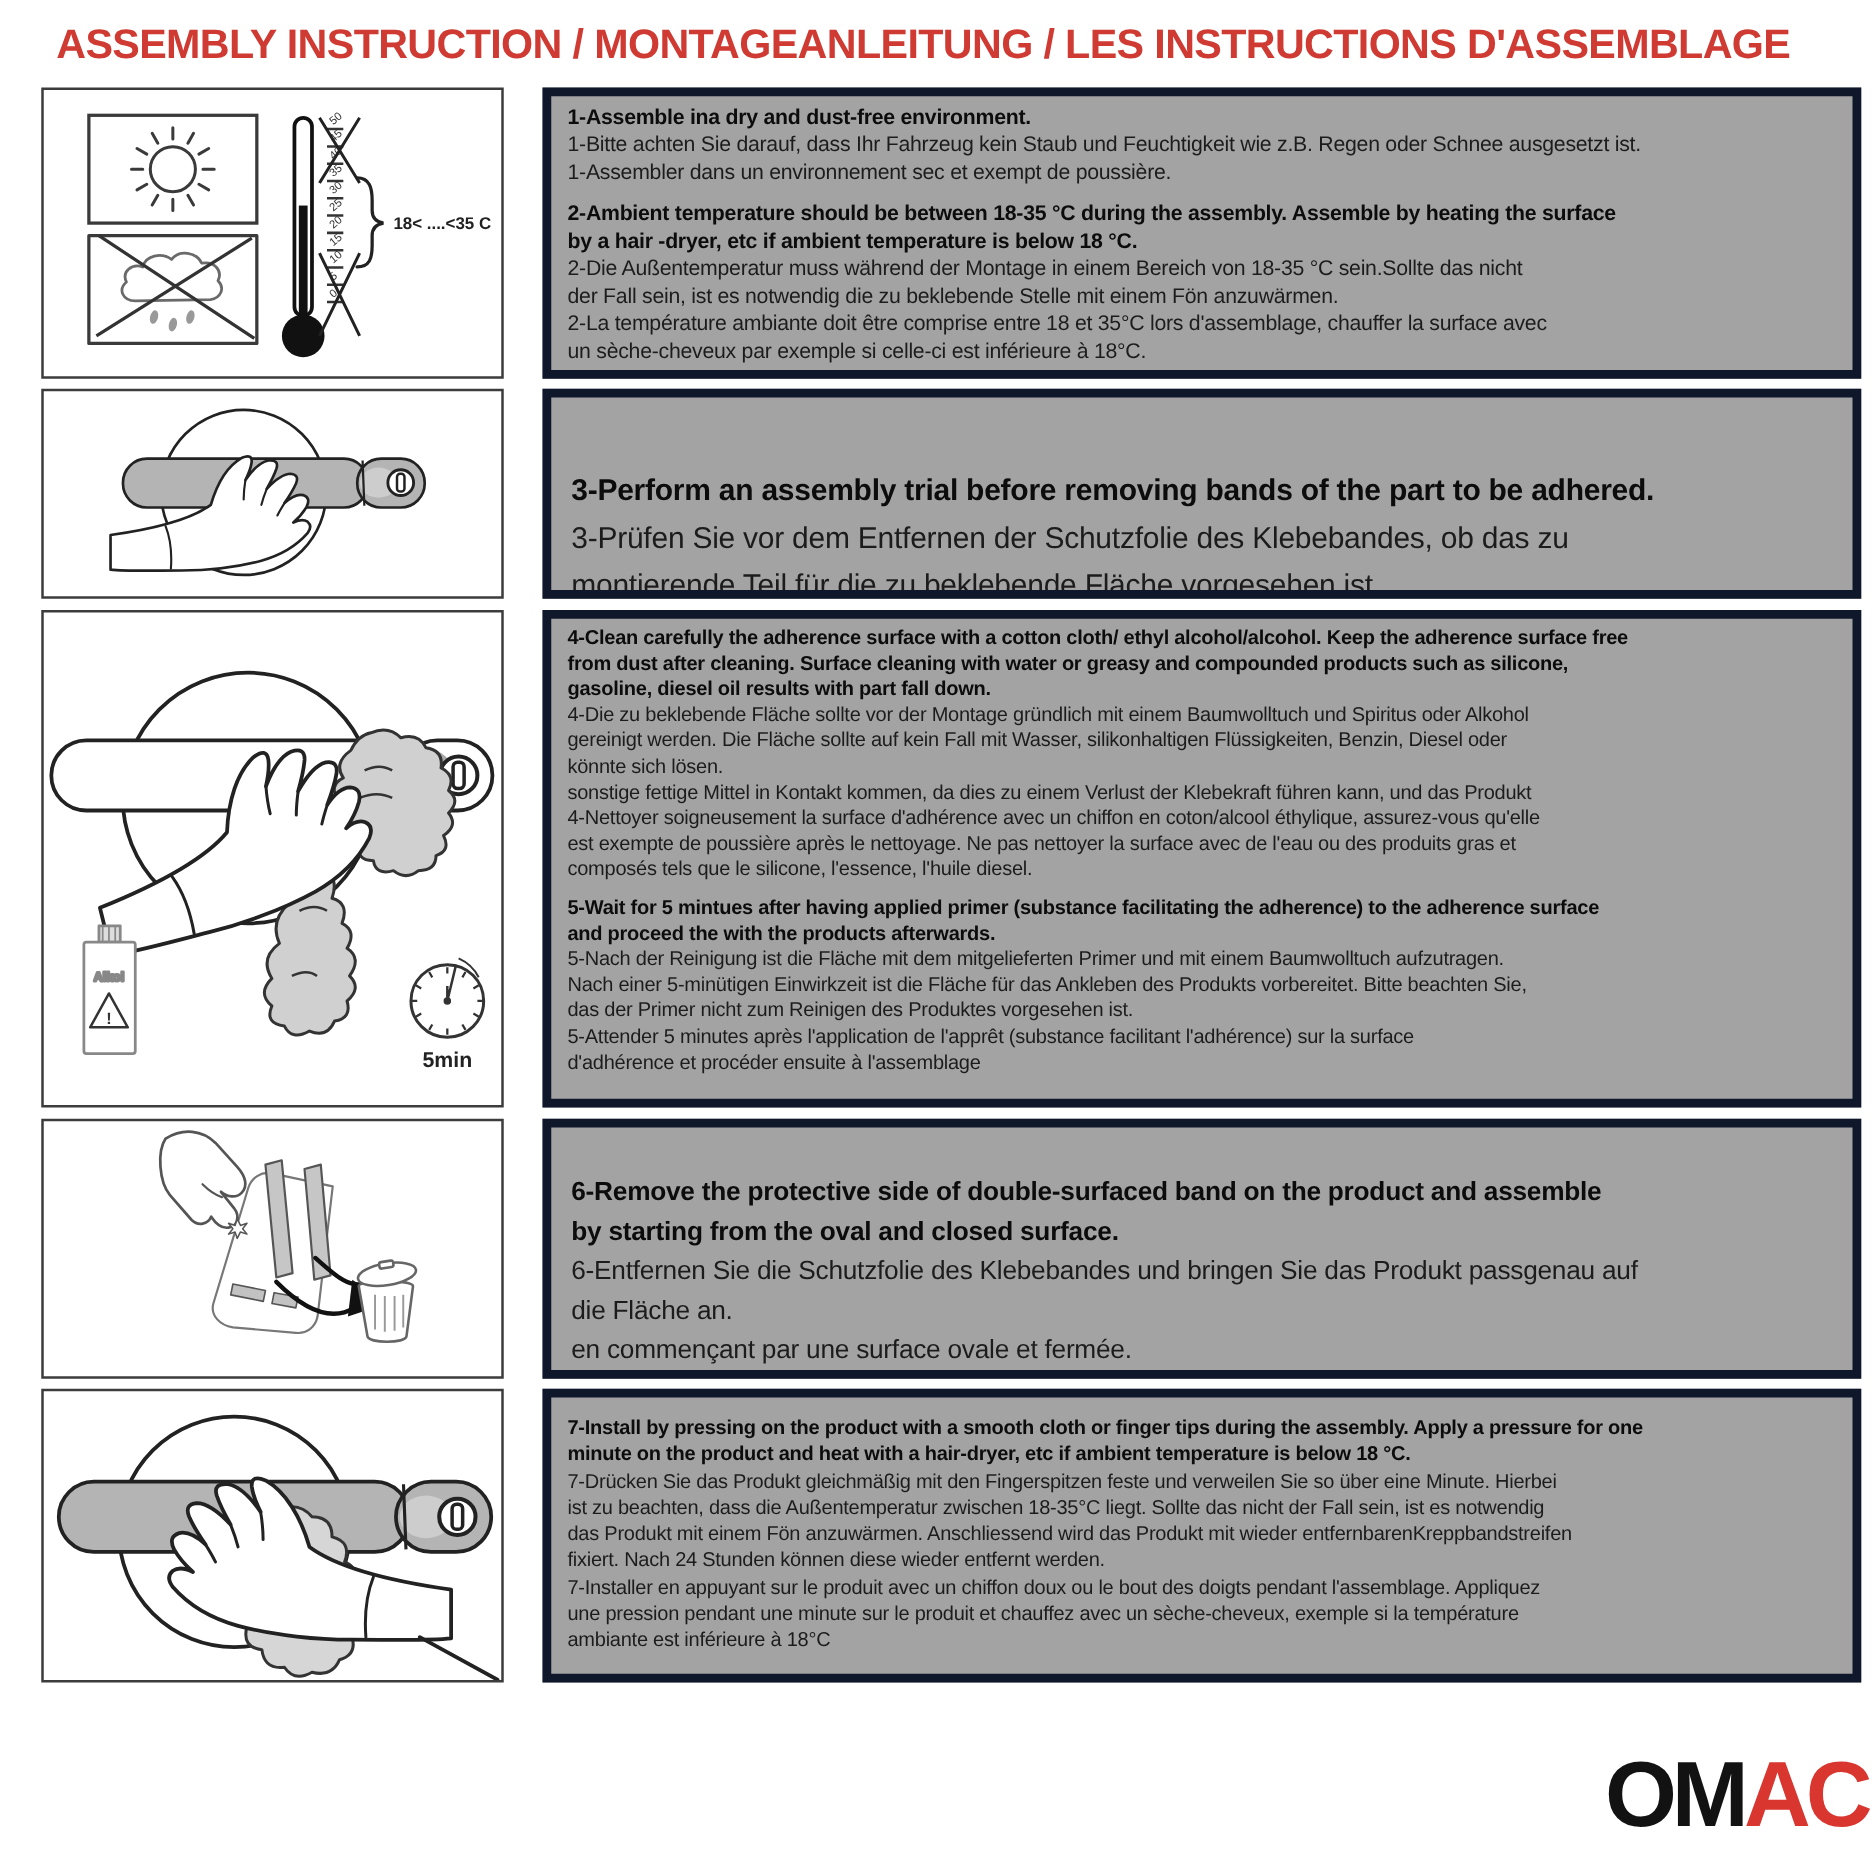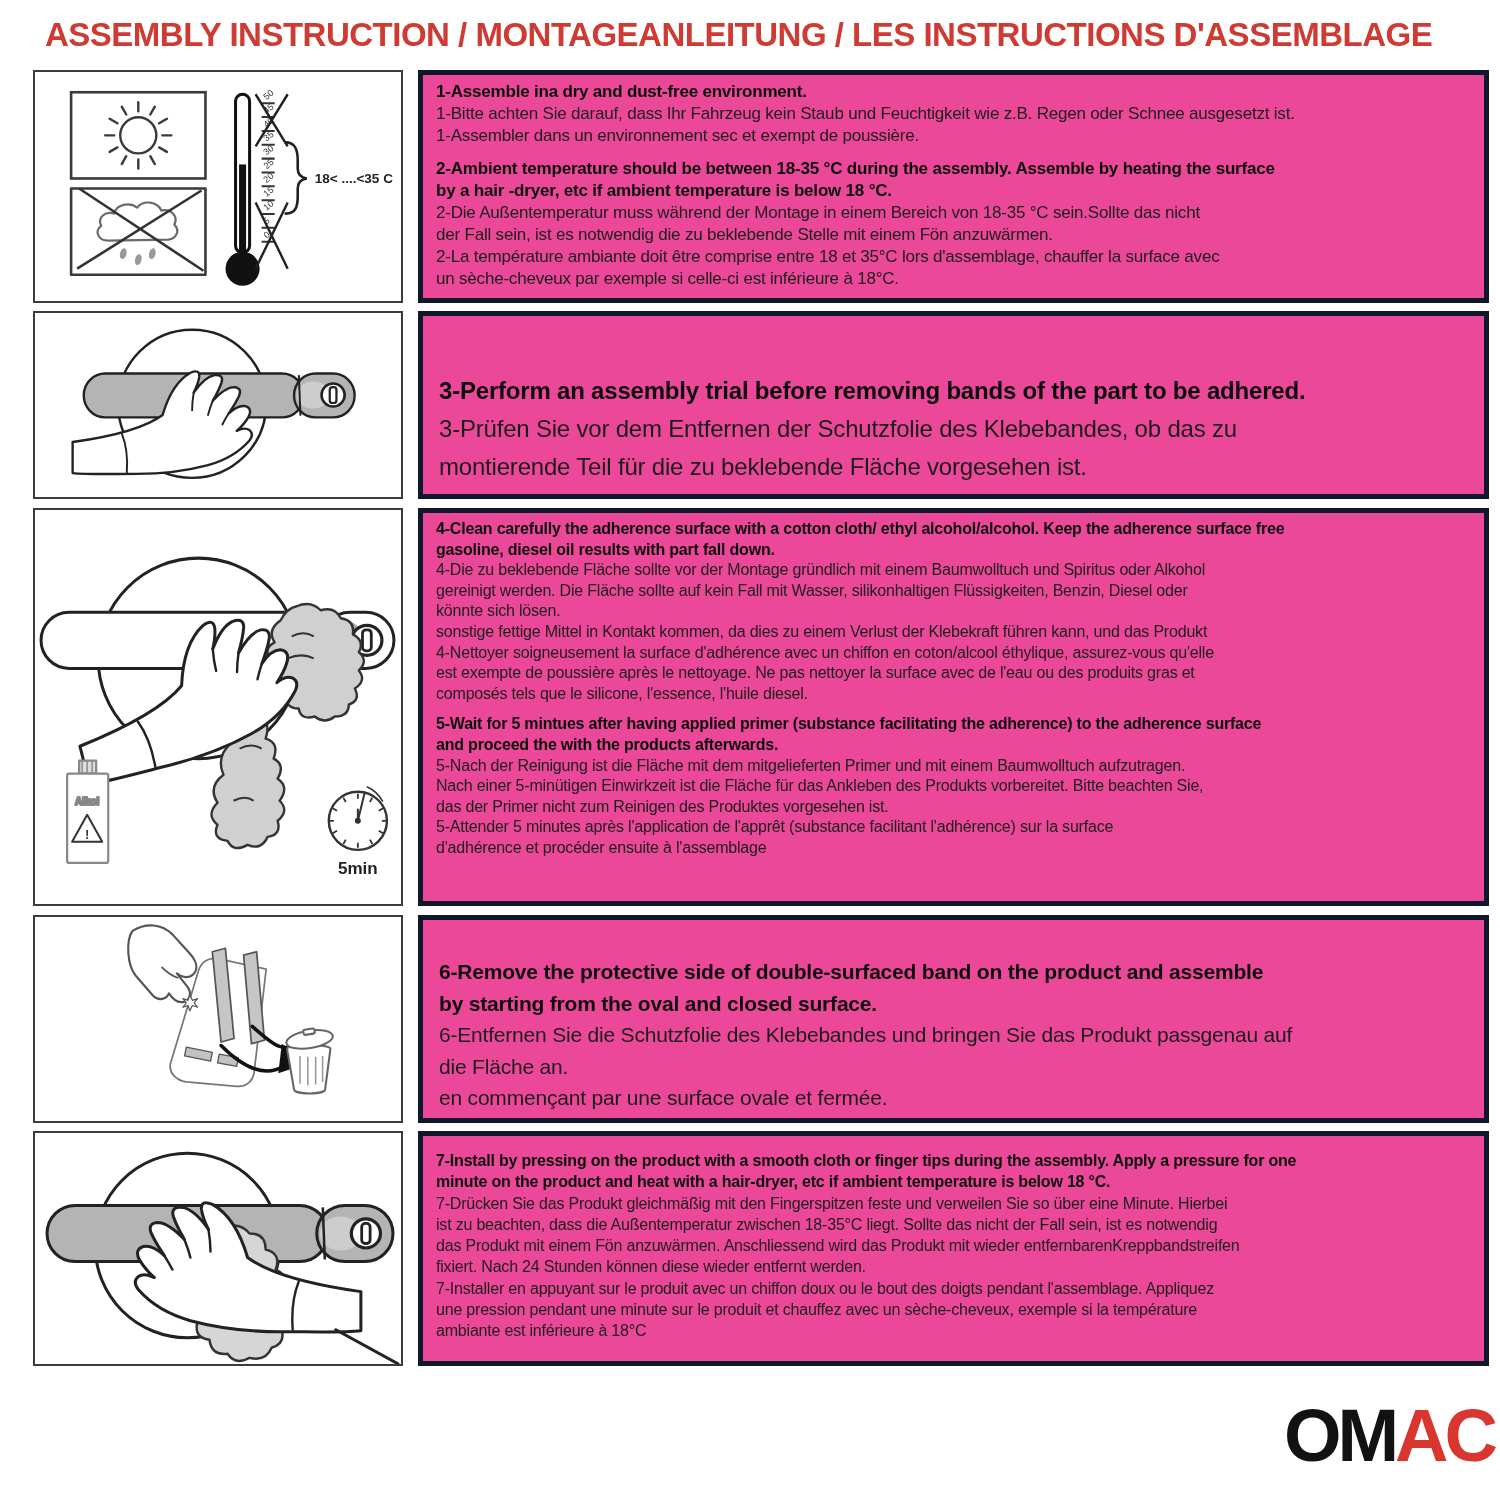--- a/index.html
+++ b/index.html
@@ -3,29 +3,29 @@
 <meta charset="utf-8">
 <style>
   html,body{margin:0;padding:0}
   body{width:1500px;height:1500px;background:#fff;position:relative;overflow:hidden;
        font-family:"Liberation Sans",sans-serif;color:#111;}
   .title{position:absolute;left:45px;top:16px;font-size:33px;font-weight:bold;color:#cf3a33;
          letter-spacing:-0.5px;white-space:nowrap;text-align:center;}
   .rows{position:absolute;left:33px;top:70px;width:1456px;}
   .row{display:flex;gap:15px;}
   .r1{height:233px;margin-bottom:8px}
-  .r2{height:188px;margin-bottom:9px}
+  .r2{height:168px;margin-bottom:9px}
   .r3{height:398px;margin-bottom:9px}
   .r4{height:208px;margin-bottom:8px}
   .r5{height:235px}
   .illus{flex:0 0 370px;width:370px;height:100%;border:2.5px solid #3c3c3c;background:#fff;
          box-sizing:border-box;position:relative;}
   .illus svg{display:block;width:100%;height:100%;}
-  .tbox{flex:1;height:100%;border:5px solid #0f172a;box-sizing:border-box;
-        padding:6px 13px;overflow:hidden;background:#ec4899;}
+  .tbox{flex:1;height:100%;border:7px solid #0f172a;box-sizing:border-box;
+        padding:6px 13px;overflow:hidden;background:#a3a3a3;margin-left:16px;}
   .line{margin:0;white-space:nowrap;letter-spacing:-0.2px;color:#1c1c1c}
   .line.bold{font-weight:bold;color:#0c0c0c}
   .r1 .line{font-size:17px;line-height:22px}
   .r1 .line.blank{height:11px}
   .r2 .tbox{padding-top:56px;padding-left:16px}
   .r2 .line{font-size:24px;line-height:38px}
   .r3 .line{font-size:16px;line-height:20.6px}
   .r3 .line.blank{height:10px}
   .r4 .tbox{padding-top:36px;padding-left:16px}
   .r4 .line{font-size:21px;line-height:31.5px}
@@ -172,20 +172,21 @@
           <path stroke-width="1.8" d="M322 283v5 M336.5 286.9l-2.5 4.3 M347.1 297.5l-4.3 2.5 M351 310h-5 M347.1 322.5l-4.3-2.5 M336.5 333.1l-2.5-4.3 M322 337v-5 M307.5 333.1l2.5-4.3 M296.9 322.5l4.3-2.5 M293 310h5 M296.9 297.5l4.3 2.5 M307.5 286.9l2.5 4.3"></path>
           <path stroke-width="2" d="M322 310 L329 281 M322 310 L322 298"></path>
           <path stroke-width="1.6" fill="none" d="M331 276 A33 33 0 0 1 347 291"></path>
           <circle cx="322" cy="310" r="1.8" fill="#333"></circle>
         </g>
         <text class="clock-label" x="322" y="363">5min</text>
       </svg>
     </div>
     <div class="tbox">
         <p class="line bold">4-Clean carefully the adherence surface with a cotton cloth/ ethyl alcohol/alcohol. Keep the adherence surface free</p>
+        <p class="line bold">from dust after cleaning. Surface cleaning with water or greasy and compounded products such as silicone,</p>
         <p class="line bold">gasoline, diesel oil results with part fall down.</p>
         <p class="line">4-Die zu beklebende Fläche sollte vor der Montage gründlich mit einem Baumwolltuch und Spiritus oder Alkohol</p>
         <p class="line">gereinigt werden. Die Fläche sollte auf kein Fall mit Wasser, silikonhaltigen Flüssigkeiten, Benzin, Diesel oder</p>
         <p class="line">könnte sich lösen.</p>
         <p class="line">sonstige fettige Mittel in Kontakt kommen, da dies zu einem Verlust der Klebekraft führen kann, und das Produkt</p>
         <p class="line">4-Nettoyer soigneusement la surface d'adhérence avec un chiffon en coton/alcool éthylique, assurez-vous qu'elle</p>
         <p class="line">est exempte de poussière après le nettoyage. Ne pas nettoyer la surface avec de l'eau ou des produits gras et</p>
         <p class="line">composés tels que le silicone, l'essence, l'huile diesel.</p>
         <p class="line blank"></p>
         <p class="line bold">5-Wait for 5 mintues after having applied primer (substance facilitating the adherence) to the adherence surface</p>

